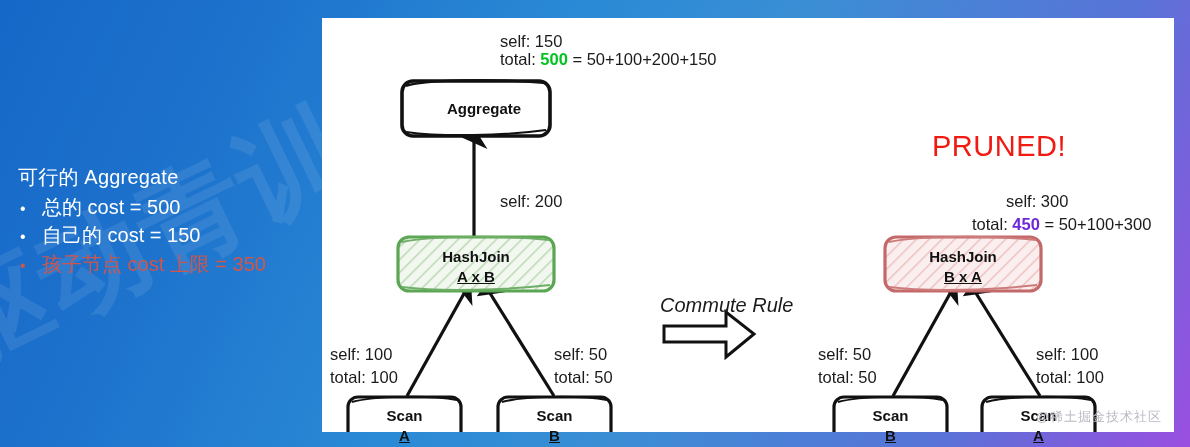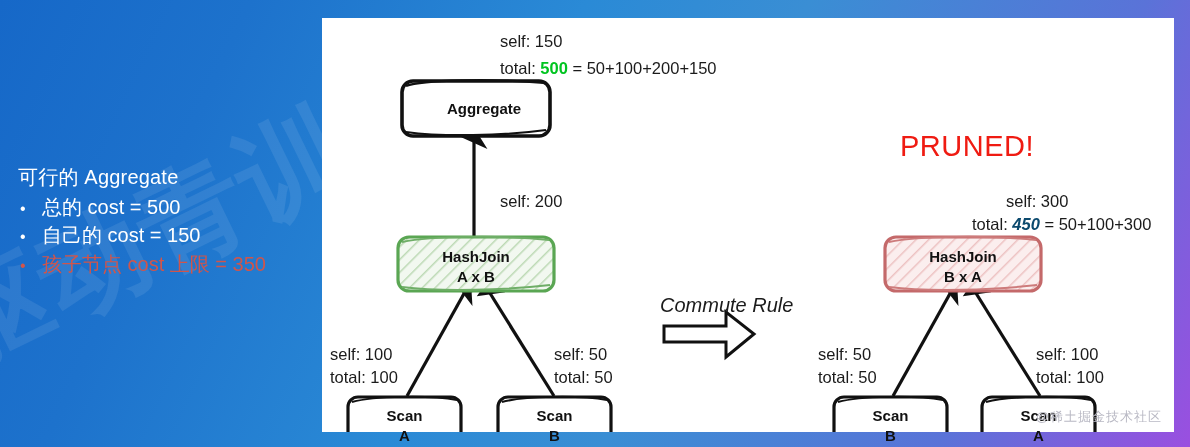--- a/index.html
+++ b/index.html
@@ -50,31 +50,31 @@
   .panel-inner{position:absolute;inset:0;}
 
   svg.diagram{position:absolute;left:0;top:0;width:852px;height:414px;}
 
   
   .lbl{
     position:absolute;font-size:16.5px;color:#1b1b1b;white-space:nowrap;
     line-height:1.38;
   }
   .lbl .g{color:#00c420;font-weight:700;}
-  .lbl .r{color:#0c4a6e;font-weight:700;font-style:italic;}
+  .lbl .r{color:#6d28d9;font-weight:700;}
 
   .boxlabel{
     position:absolute;text-align:center;white-space:nowrap;
     font-weight:700;font-size:15px;color:#111;line-height:1.32;
   }
-  .boxlabel .sub{font-weight:700;}
+  .boxlabel .sub{font-weight:700;text-decoration:underline;}
 
   .pruned{
     position:absolute;color:#ef1b12;font-size:29px;font-weight:400;
-    letter-spacing:.5px;white-space:nowrap;
+    letter-spacing:.5px;white-space:nowrap;margin-left:32px;
   }
   .commute{
     position:absolute;font-style:italic;font-size:20px;color:#1b1b1b;
     white-space:nowrap;
   }
   .credit{
     position:absolute;right:12px;bottom:6px;font-size:13px;
     color:#b9b9c4;white-space:nowrap;letter-spacing:1px;
   }
 </style>
@@ -201,21 +201,21 @@
         <span>Scan</span><br>
         <span class="sub">B</span>
       </div>
 
       <div class="boxlabel" style="left:660px;top:388px;width:113px;">
         <span>Scan</span><br>
         <span class="sub">A</span>
       </div>
 
       <div class="lbl" style="left:178px;top:12px;">self: 150</div>
-      <div class="lbl" style="left:178px;top:39px;"><span>total: </span><span class="g">500</span><span> = 50+100+200+150</span></div>
+      <div class="lbl" style="left:178px;top:30px;"><span>total: </span><span class="g">500</span><span> = 50+100+200+150</span></div>
 
       <div class="lbl" style="left:178px;top:172px;">self: 200</div>
 
       <div class="lbl" style="left:8px;top:325px;">self: 100</div>
       <div class="lbl" style="left:8px;top:348px;">total: 100</div>
 
       <div class="lbl" style="left:232px;top:325px;">self: 50</div>
       <div class="lbl" style="left:232px;top:348px;">total: 50</div>
 
       <div class="lbl" style="left:684px;top:172px;">self: 300</div>

